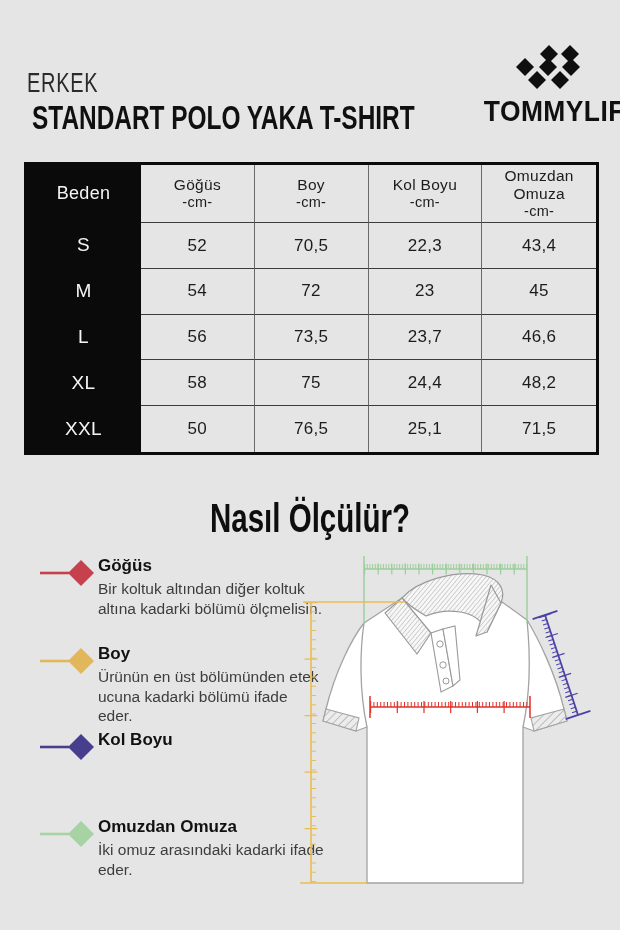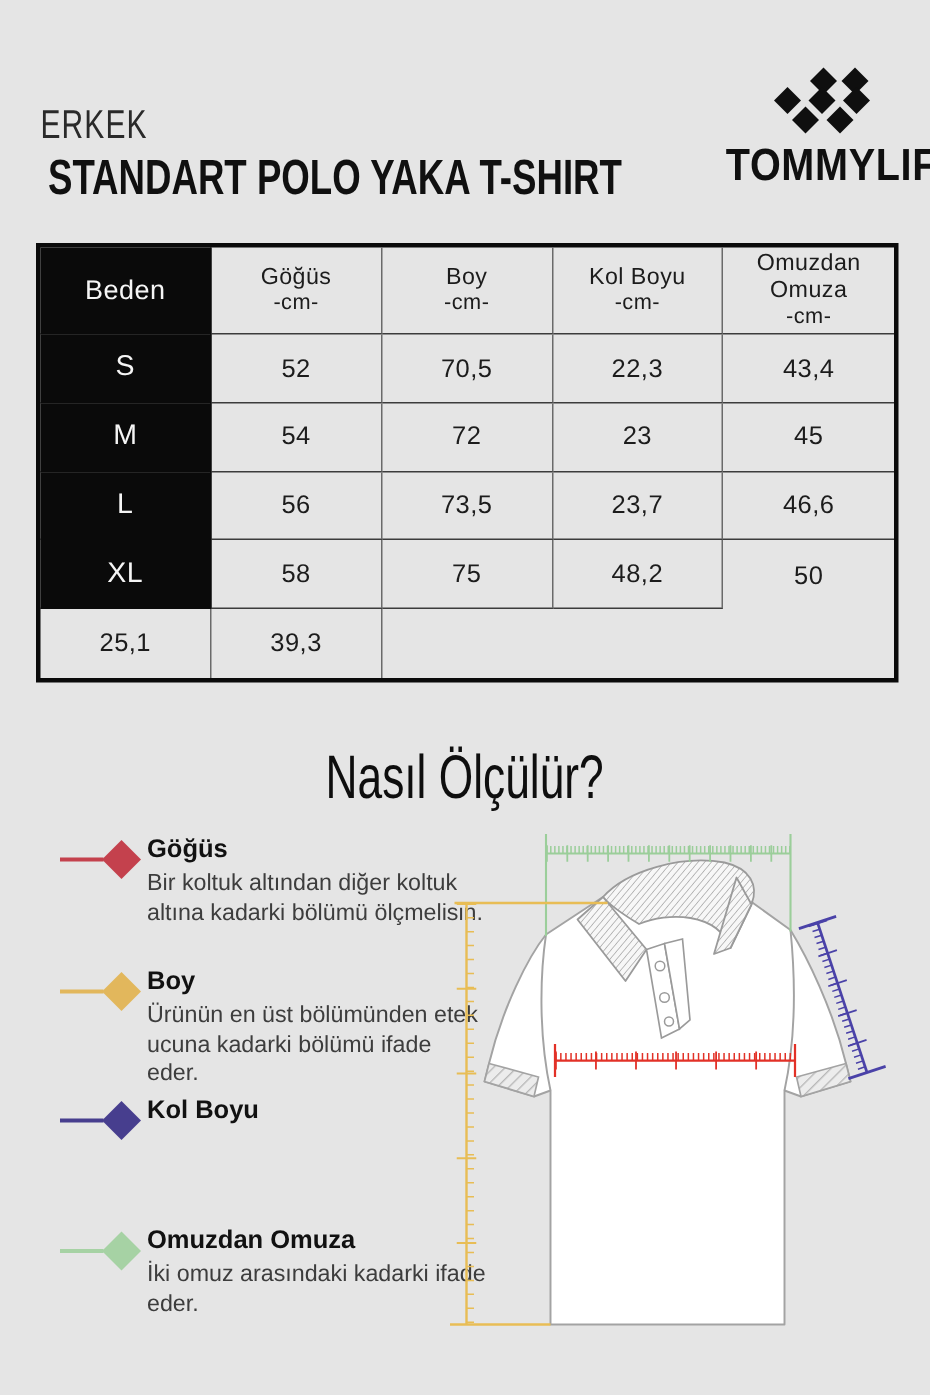--- a/index.html
+++ b/index.html
@@ -29,21 +29,21 @@
     font-size:17px;letter-spacing:.3px;color:#1c1c1c;line-height:1.15;
   }
   .cell:nth-child(5n){border-right:none;}
   .cell.last-row{border-bottom:none;}
   .cell.head{font-size:15.5px;}
   .cell.head .unit{font-size:14.5px;}
   .cell.size-col{background:#0a0a0a;color:#f5f5f5;border-right:1.5px solid #0a0a0a;border-bottom:1.5px solid #0a0a0a;font-size:19px;}
   .cell.size-col.head{font-size:18px;align-items:center;}
 
   
-  .htm-title{position:absolute;left:0;top:495px;width:620px;text-align:center;font-size:41px;font-weight:400;color:#0e0e0e;}
+  .htm-title{position:absolute;left:0;top:495px;width:620px;text-align:center;font-size:41px;font-weight:700;color:#0e0e0e;}
 
   .legend-item{position:absolute;left:40px;width:252px;}
   .legend-marker{position:absolute;left:0;top:-3px;}
   .legend-text{margin-left:58px;}
   .legend-label{font-size:17px;font-weight:700;color:#111;}
   .legend-desc{margin-top:3px;font-size:15.5px;line-height:1.27;color:#3d3d3d;width:226px;}
 
   .shirt-figure{position:absolute;left:290px;top:540px;}
 </style>
 </head>
@@ -146,31 +146,40 @@
     <div class="cell size-col">
         <span>XL</span>
       </div>
     <div class="cell">
         <span>58</span>
       </div>
     <div class="cell">
         <span>75</span>
       </div>
     <div class="cell">
+        <span>24,4</span>
+      </div>
+    <div class="cell">
         <span>48,2</span>
       </div>
 
+    <div class="cell size-col last-row">
+        <span>XXL</span>
+      </div>
     <div class="cell last-row">
         <span>50</span>
       </div>
     <div class="cell last-row">
+        <span>76,5</span>
+      </div>
+    <div class="cell last-row">
         <span>25,1</span>
       </div>
     <div class="cell last-row">
-        <span>39,3</span>
+        <span>71,5</span>
       </div>
   </div>
 
   <div class="htm-title">
     <span class="cond-c">Nasıl Ölçülür?</span>
   </div>
 
   <div class="legend-item" style="top:556px;">
     <svg class="legend-marker" width="56" height="40" viewBox="0 0 56 40">
       <line x1="0" y1="20" x2="29" y2="20" stroke-width="2.6" stroke="#c4414d"></line>

